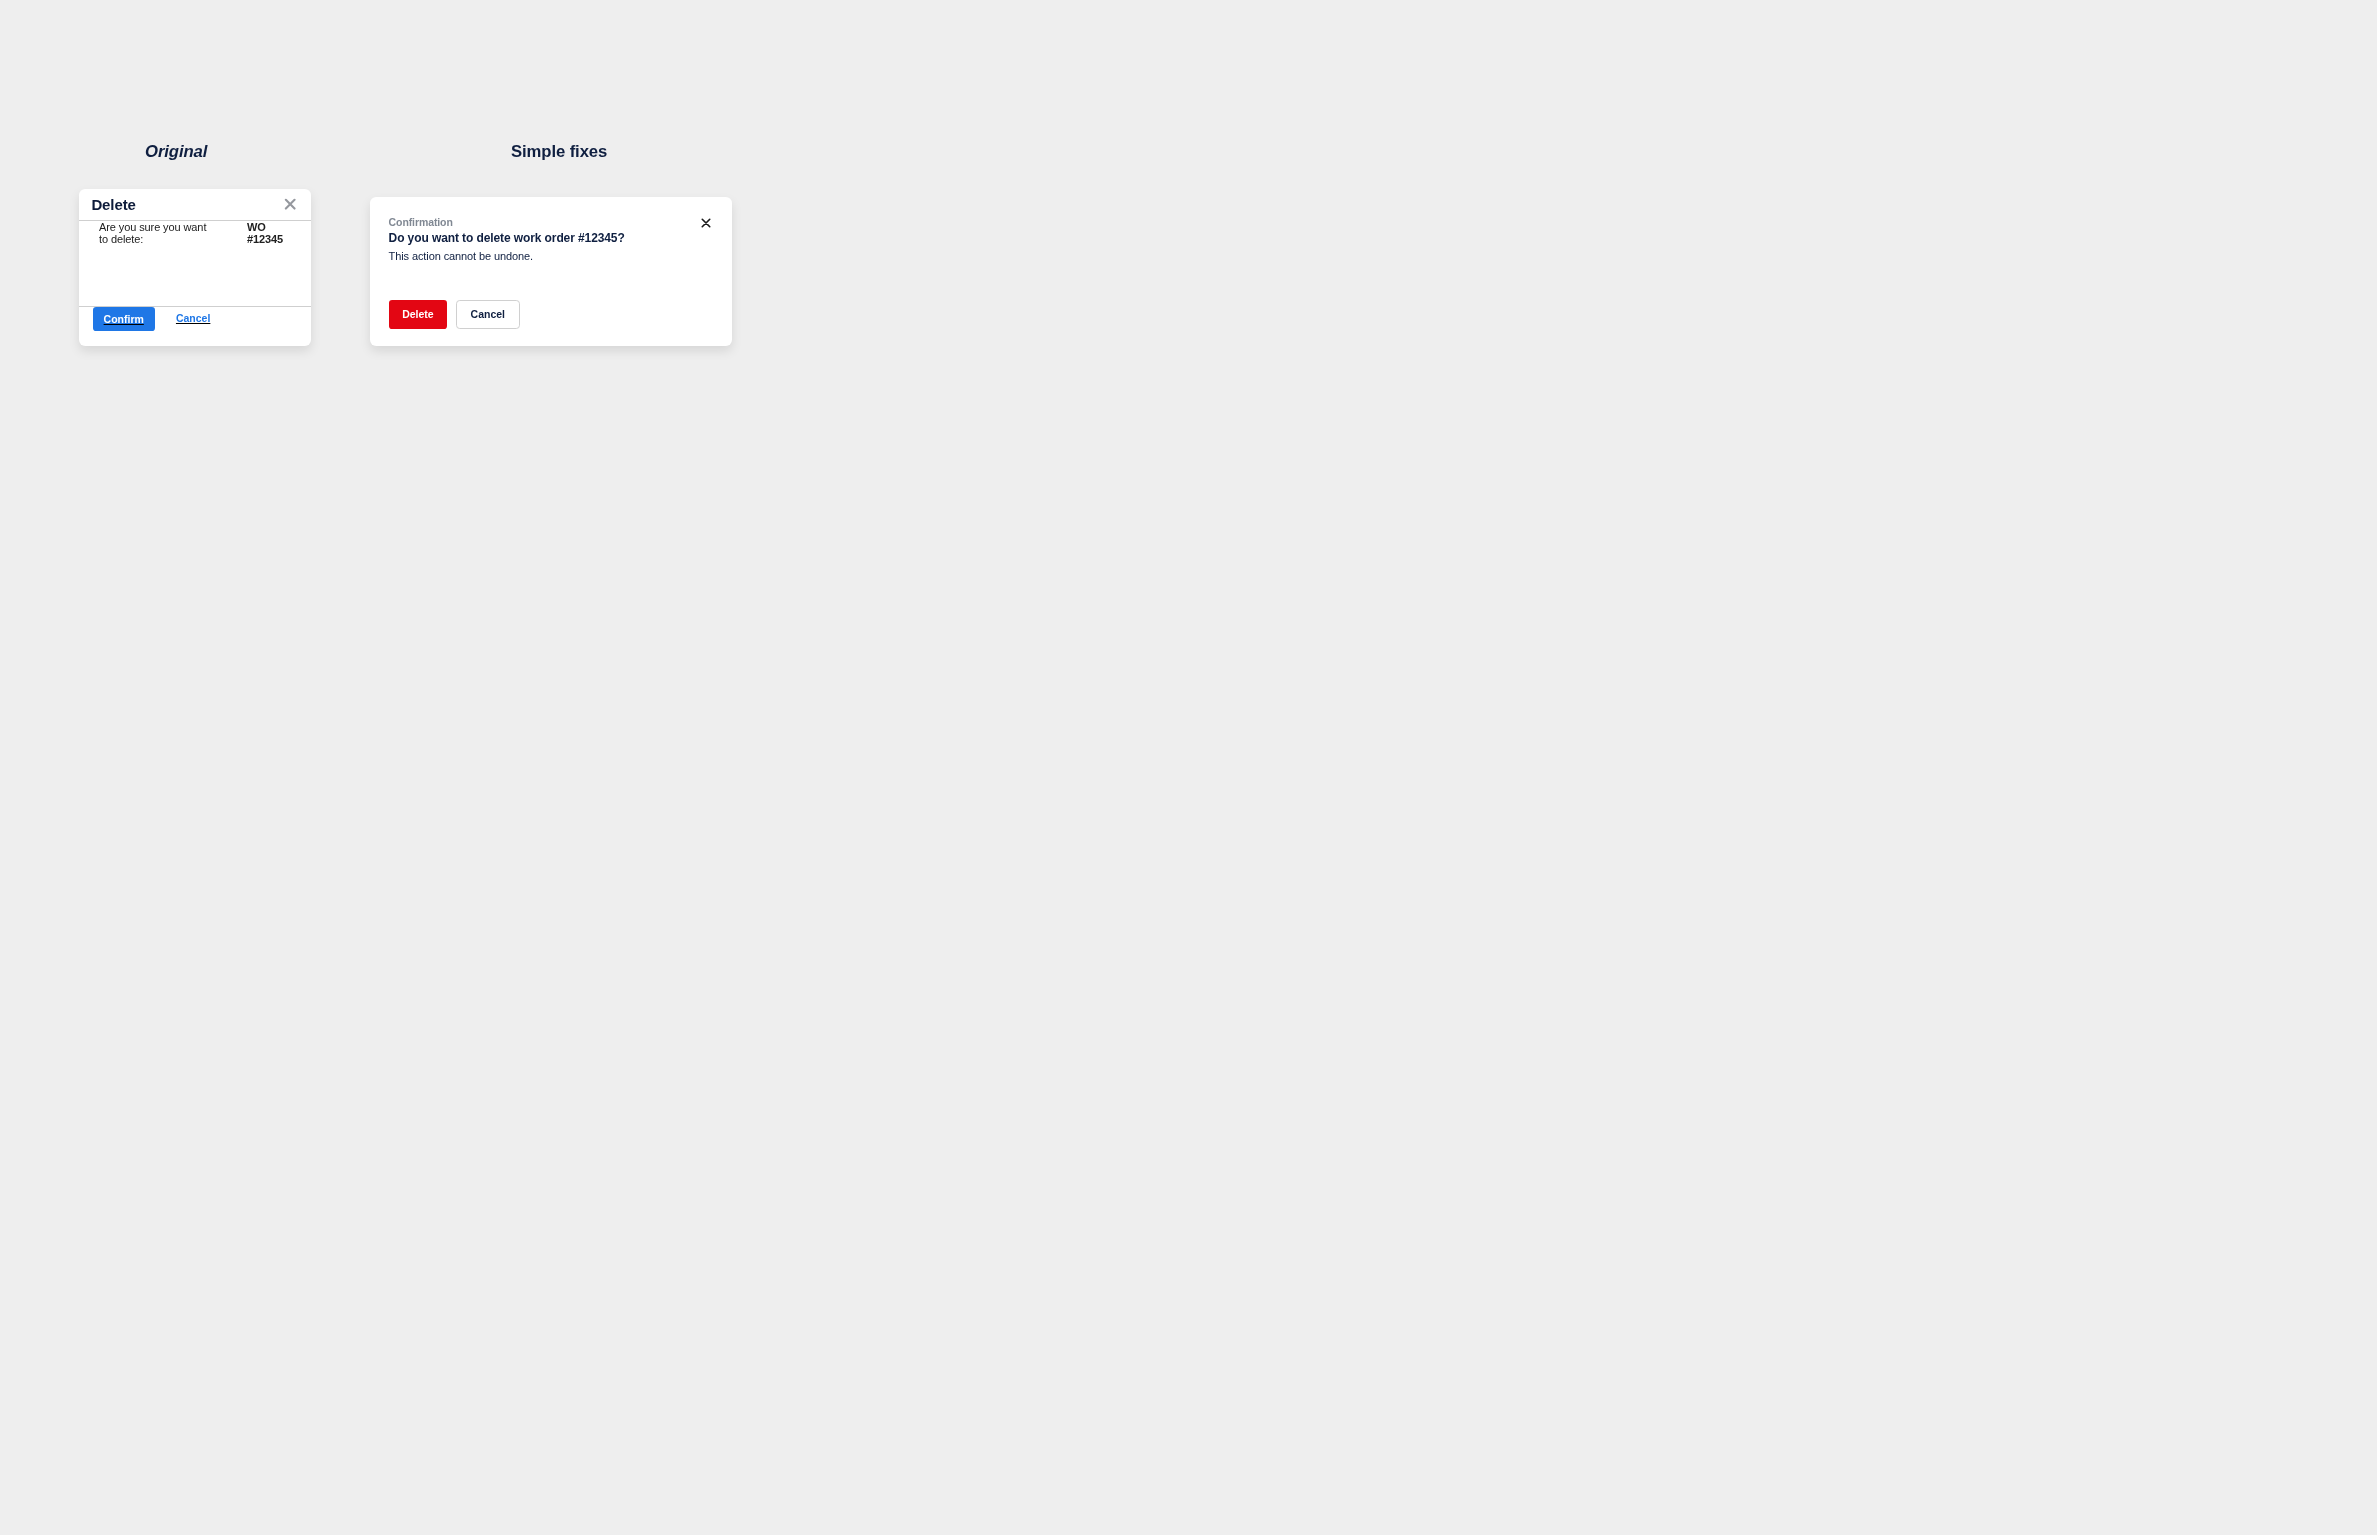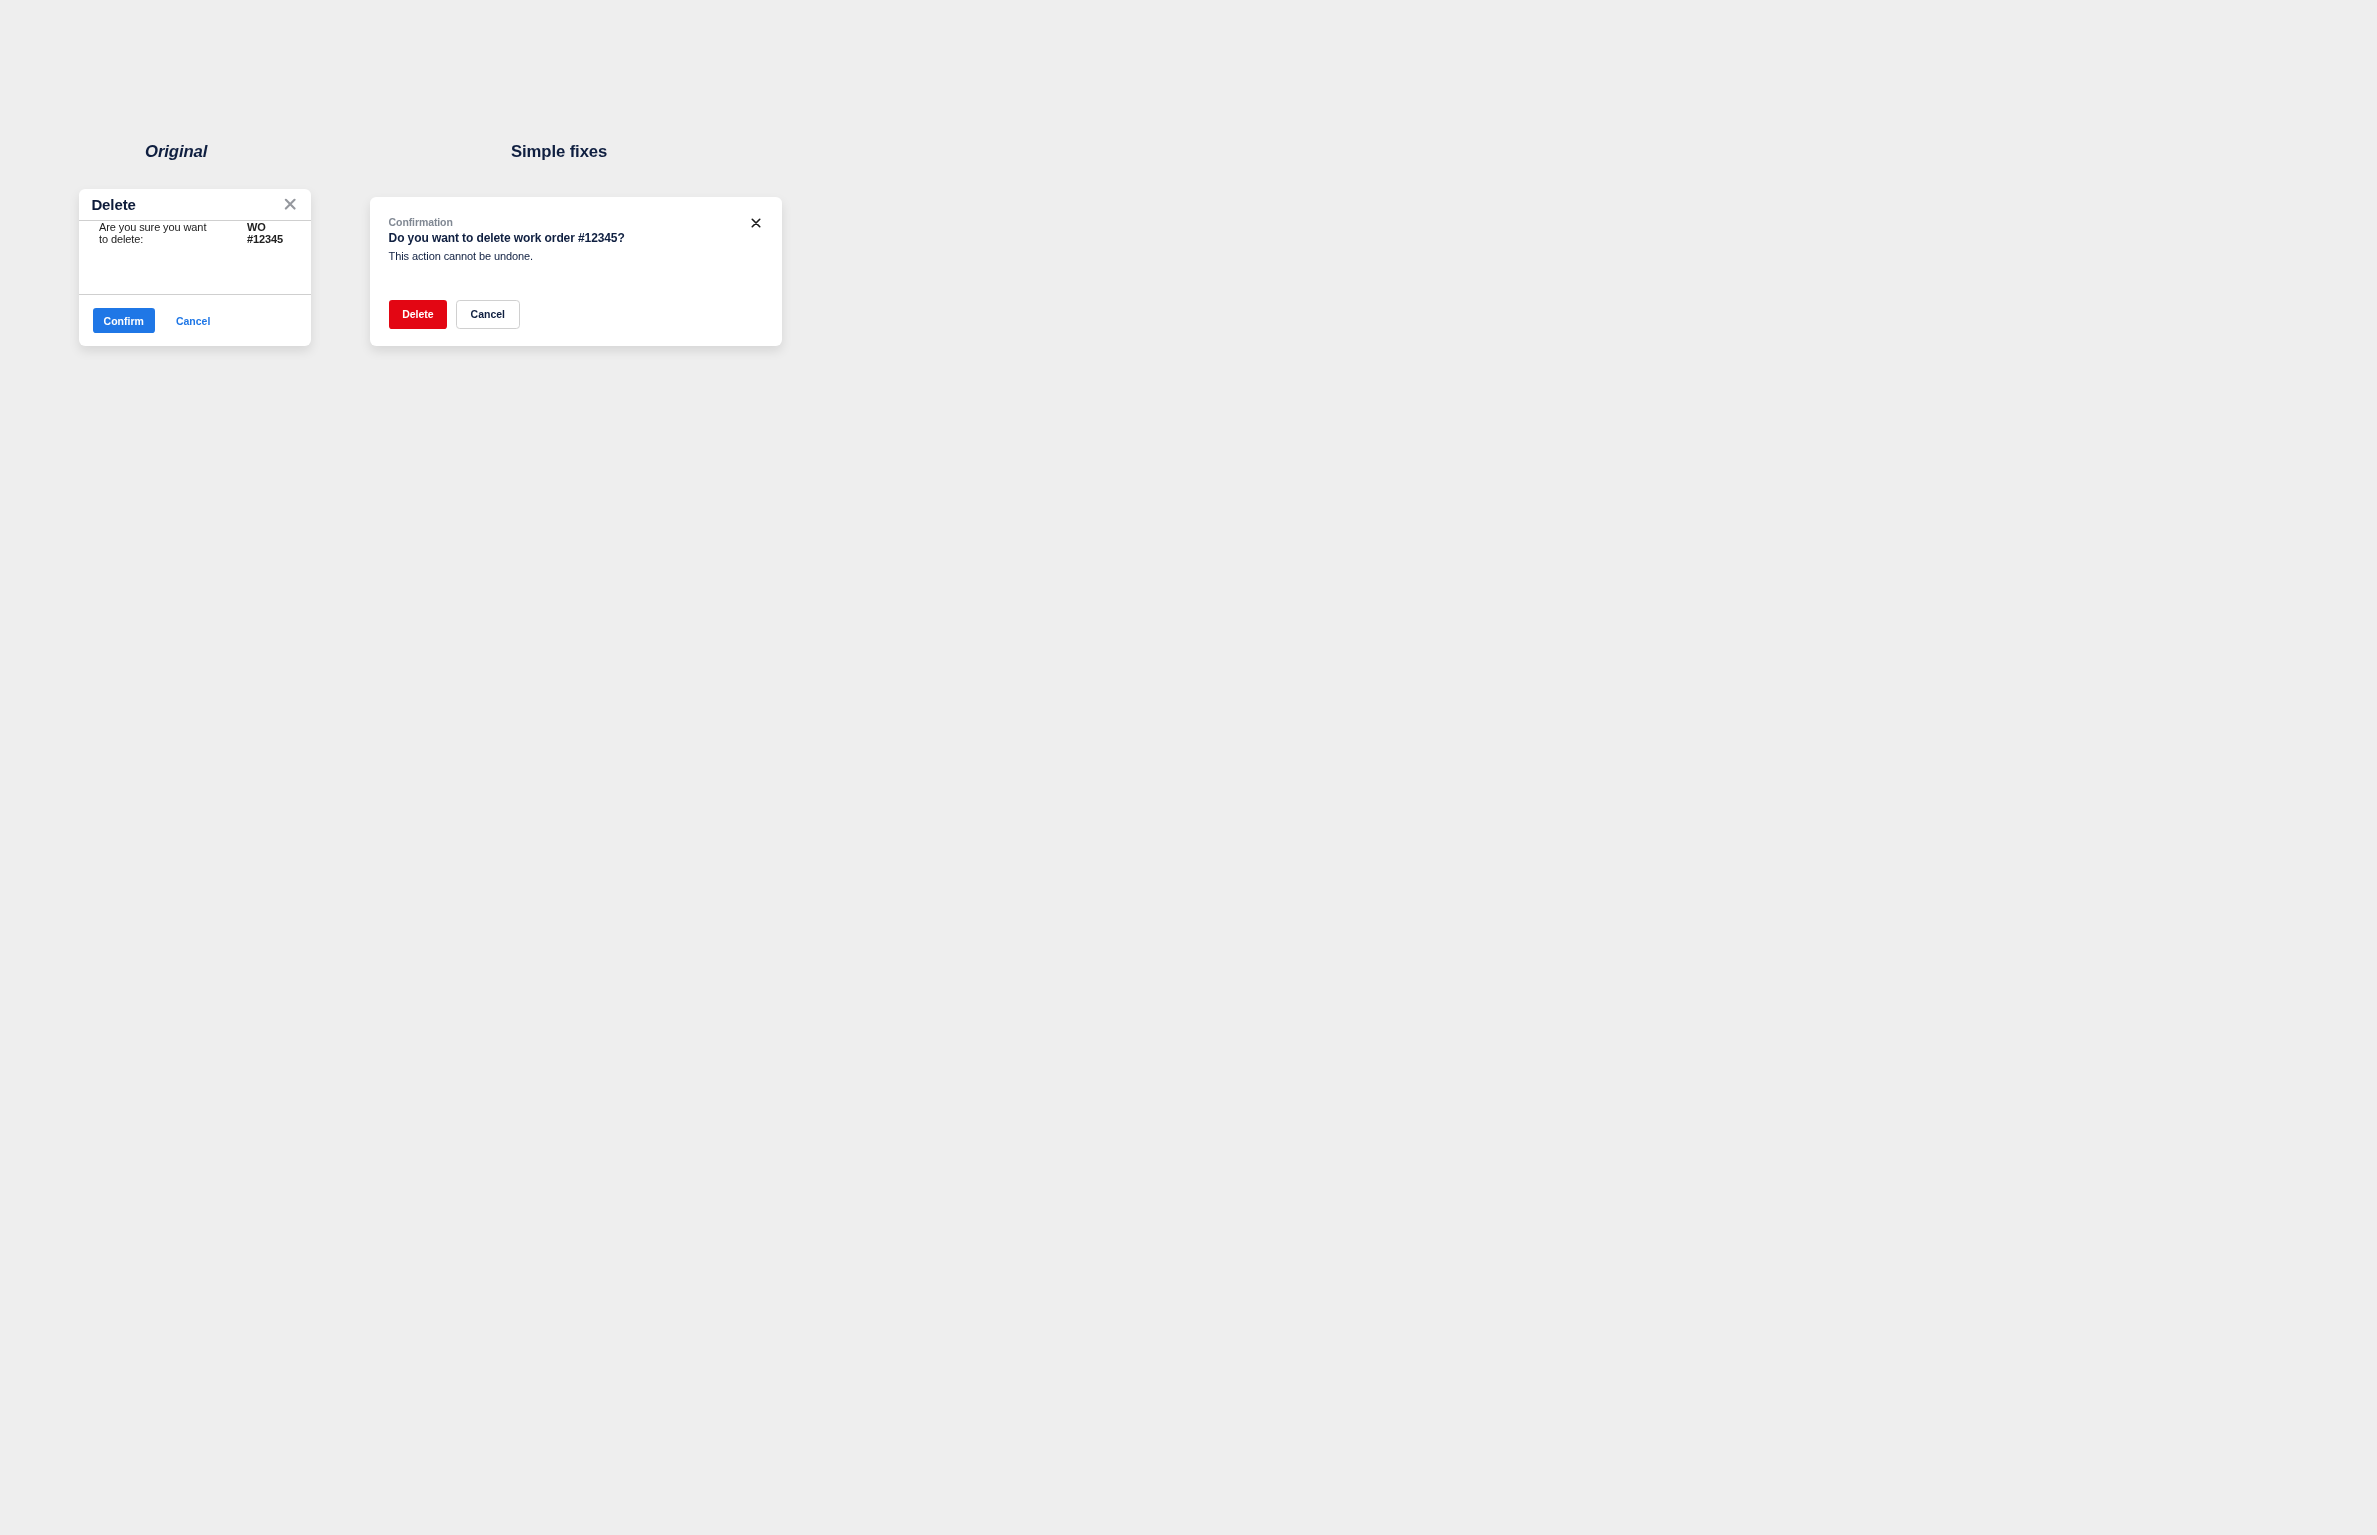--- a/index.html
+++ b/index.html
@@ -49,30 +49,30 @@
     height:157px;
     display:flex;
     flex-direction:column;
   }
   .a-head{display:flex;align-items:center;justify-content:space-between;height:32px;padding:0 12.4px;border-bottom:0.6px solid var(--border);}
   .a-title{font-size:15px;font-weight:800;color:var(--navy-strong);}
   .a-close{cursor:pointer;line-height:0;border:none;background:none;padding:2.5px;}
   .a-close svg{display:block;}
   .a-body{flex:1;display:flex;flex-direction:row;justify-content:center;gap:2.5px;padding:0 20px;color:#212121;font-size:11px;}
   .a-body .item{font-weight:700;margin-left:28px;}
-  .a-foot{border-top:0.6px solid var(--border);height:52px;display:flex;align-items:center;gap:18.6px;padding-left:13.6px;}
+  .a-foot{border-top:0.6px solid var(--border);height:40px;display:flex;align-items:flex-start;gap:18.6px;padding-left:13.6px;text-decoration:underline;}
   .btn-confirm{background:var(--blue);color:#fff;font-size:10.5px;font-weight:700;border:none;border-radius:3.1px;padding:6.2px 11px;cursor:pointer;}
   .link-cancel{color:var(--blue);font-size:10.5px;font-weight:700;background:none;border:none;cursor:pointer;padding:5px 2.5px;}
 
   
   .card-b{
     position:absolute;
     top:197px;
     left:370px;
-    width:412px;
+    width:362px;
     height:149px;
     padding:18.6px 18.6px 17.3px 18.6px;
     position:absolute;
   }
   .b-eyebrow{color:var(--gray-title);font-size:10.5px;font-weight:600;margin-bottom:3.7px;}
   .b-title{font-size:12px;font-weight:700;color:var(--navy);margin-bottom:5px;}
   .b-sub{font-size:11px;color:var(--navy);}
   .b-close{position:absolute;top:18.6px;right:18.6px;cursor:pointer;line-height:0;border:none;background:none;padding:2.5px;}
   .b-close svg{display:block;}
   .b-foot{display:flex;gap:8.7px;position:absolute;left:18.6px;bottom:17.3px;}

